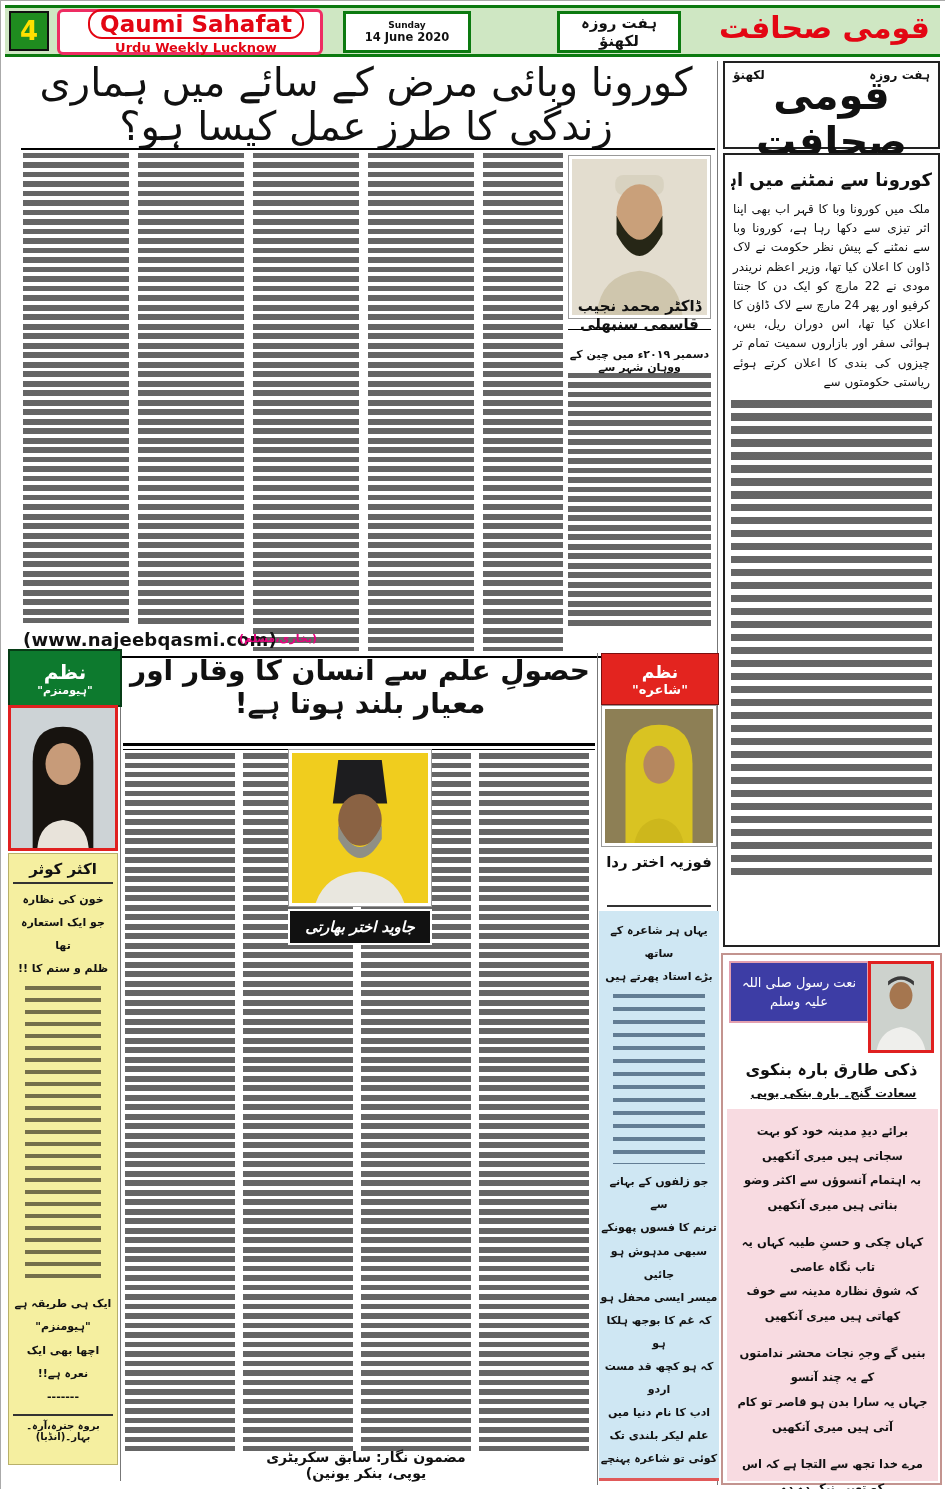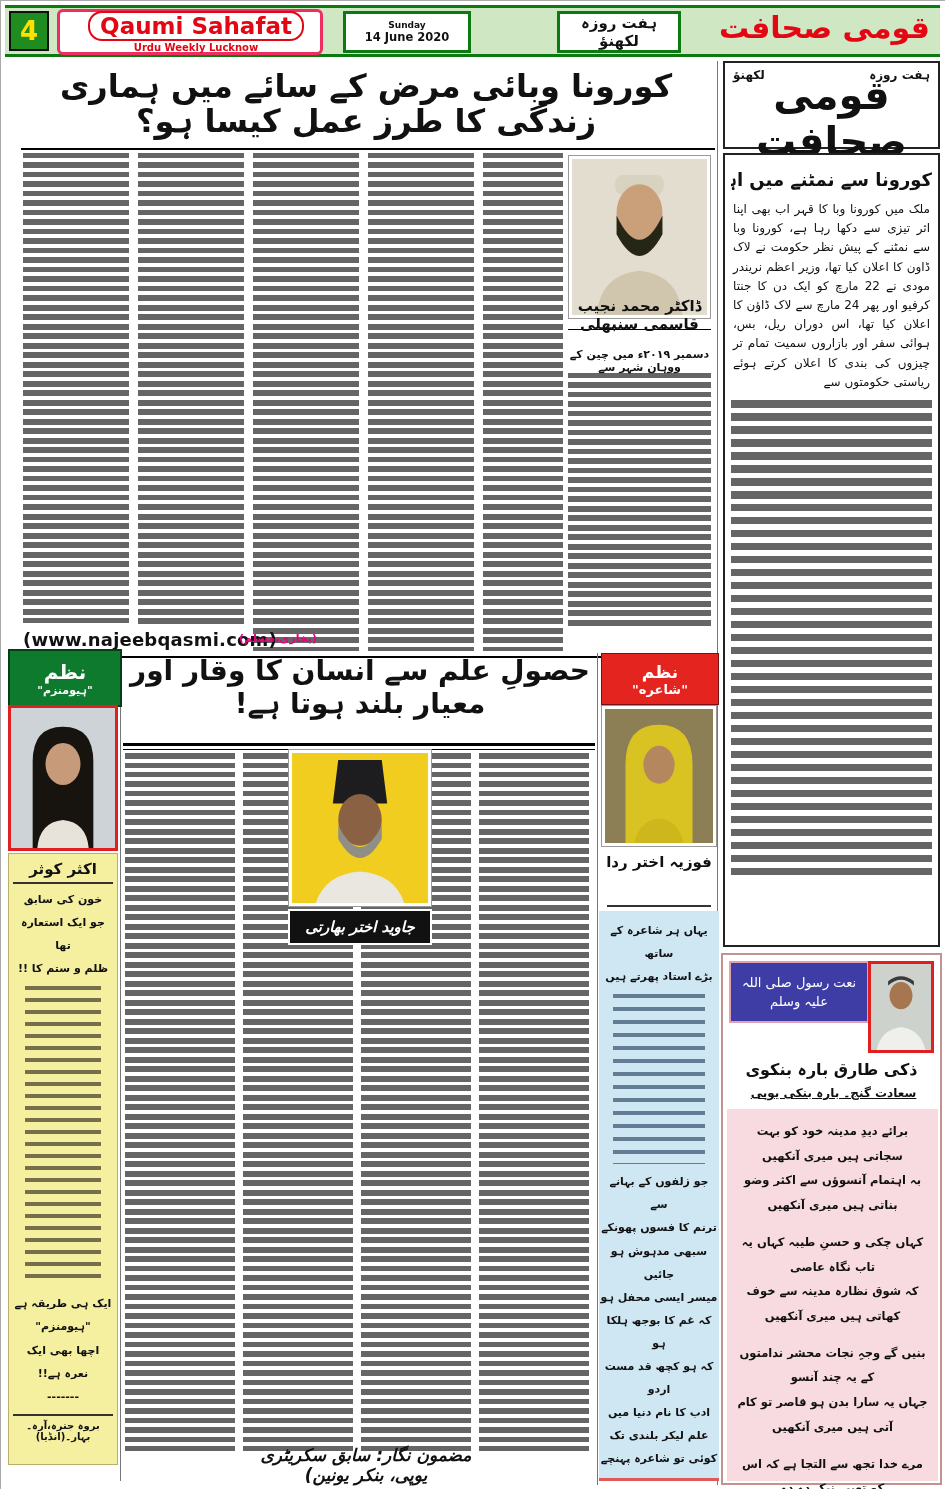--- a/index.html
+++ b/index.html
@@ -14,25 +14,25 @@
   .sim-lg{background:repeating-linear-gradient(to bottom,#3f3f3f 0 7.5px,transparent 7.5px 13px);opacity:.8;}
   .sim-poem{background:repeating-linear-gradient(to bottom,#4a442e 0 4px,transparent 4px 12px);opacity:.75;margin:6px 12px;}
   .sim-poem-blue{background:repeating-linear-gradient(to bottom,#34506b 0 4px,transparent 4px 13px);opacity:.7;margin:6px 14px;}
 
   
   .hdr{background:#cfe7c3;border-top:3px solid #0c7a10;border-bottom:3px solid #0c7a10;}
   .pn-box{background:#1f8c1f;border:2px solid #101010;color:#ffe000;font-size:26px;font-weight:bold;}
   .brand-box{background:#fff;border:3px solid #ee2d63;border-radius:6px;padding-left:12px;}
   .brand-mark{border:2px solid #e30613;border-radius:14px;padding:0 10px;color:#e30613;
               font-size:23px;font-weight:bold;line-height:26px;white-space:nowrap;}
-  .brand-tag{color:#e30613;font-size:10px;font-weight:bold;margin-top:1px;}
+  .brand-tag{color:#e30613;font-size:13px;font-weight:bold;margin-top:1px;}
   .gbox{background:#fff;border:3px solid #0c7a10;}
   .urdu-brand{color:#e30613;font-size:30px;font-weight:bold;}
 
-  .headline-main{font-size:32px;font-weight:bold;line-height:1.1;}
+  .headline-main{font-size:40px;font-weight:normal;line-height:1.1;}
   .rule{background:#000;}
   .vrule{background:#777;}
 
   .photo-frame{background:#fff;border:1px solid #999;padding:3px;box-sizing:border-box;}
   .photo-frame svg{display:block;width:100%;height:100%;}
   .photo-red{border:3px solid #e02020;padding:0;}
   .cap{font-weight:bold;}
 
   .greenbox{background:#0d7a2e;border:2px solid #063d16;color:#fff;}
   .redbox{background:#e3241f;border:1px solid #7a0f0f;color:#fff;}
@@ -56,21 +56,21 @@
   .naat-hdr{background:#3d3da5;border:2px solid #e3a0b0;color:#fff;font-size:13px;font-weight:normal;line-height:1.5;}
   .naat-poet{font-size:16px;font-weight:bold;}
   .naat-addr{font-size:12px;font-weight:bold;text-decoration:underline;}
   .pinkcol{background:#f8dbe1;box-sizing:border-box;padding:10px 8px 4px;}
   .naat-line{font-size:11.5px;font-weight:bold;line-height:2.15;text-align:center;}
   .naat-line:nth-child(even){margin-bottom:12px;}
 
   .website{font-size:18px;font-weight:bold;letter-spacing:.2px;}
   .source-tag{color:#e6007e;font-size:11px;font-weight:bold;}
   .small-lead{font-size:11px;font-weight:bold;}
-  .byline{font-size:17px;font-weight:bold;font-style:italic;}
+  .byline{font-size:14px;font-weight:bold;}
 </style>
 </head>
 <body>
 
 <div class="page">
 
   <div class="abs hdr" style="left:4px;top:4px;width:935px;height:46px;">
     <div class="abs pn-box center" style="left:4px;top:3px;width:36px;height:36px;">4</div>
     <div class="abs brand-box center col" style="left:52px;top:1px;width:248px;height:40px;">
       <div class="brand-mark">Qaumi Sahafat</div>
@@ -123,21 +123,21 @@
     <svg viewBox="0 0 100 120" preserveAspectRatio="xMidYMid slice">
       <rect width="100" height="120" fill="#cdd3d6"></rect>
       <path d="M24 120 L24 46 Q24 16 50 16 Q76 16 76 46 L76 120 Z" fill="#17130f"></path>
       <ellipse cx="50" cy="48" rx="15" ry="18" fill="#c79b79"></ellipse>
       <path d="M28 120 Q30 98 50 96 Q70 98 72 120 Z" fill="#e8e3da"></path>
     </svg>
   </div>
   <div class="abs yellowcol rtl" style="left:7px;top:852px;width:110px;height:612px;padding:6px 4px;">
     <div class="poem-name" style="border-bottom:2px solid #333;padding-bottom:4px;margin-bottom:4px;">اکثر کوثر</div>
     <div>
-        <div class="poem-line">خون کی سابق</div>
+        <div class="poem-line">خون کی نظارہ</div>
         <div class="poem-line">جو ایک استعارہ تھا</div>
         <div class="poem-line">ظلم و ستم کا !!</div>
       </div>
     <div class="sim-poem" style="height:300px;"></div>
     <div>
         <div class="poem-line">ایک ہی طریقہ ہے</div>
         <div class="poem-line">"ہیومنزم"</div>
         <div class="poem-line">اچھا بھی ایک</div>
         <div class="poem-line">نعرہ ہے!!</div>
         <div class="poem-line">-------</div>

